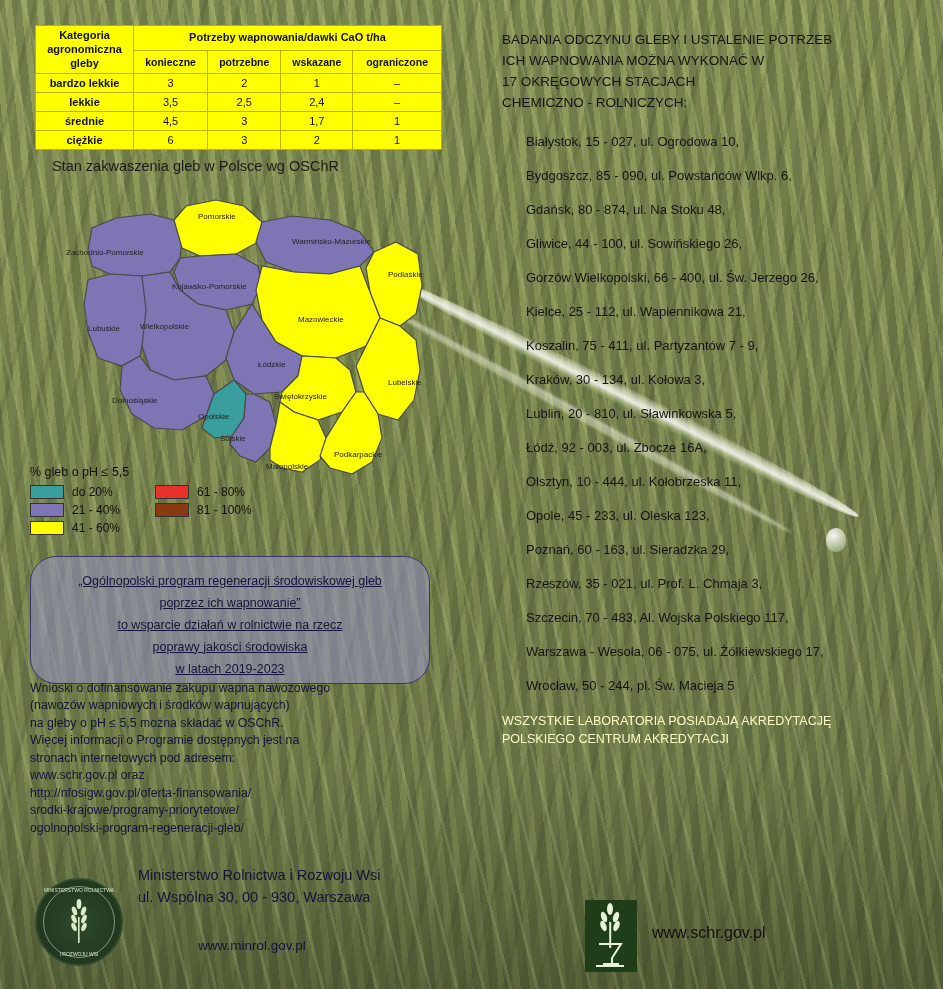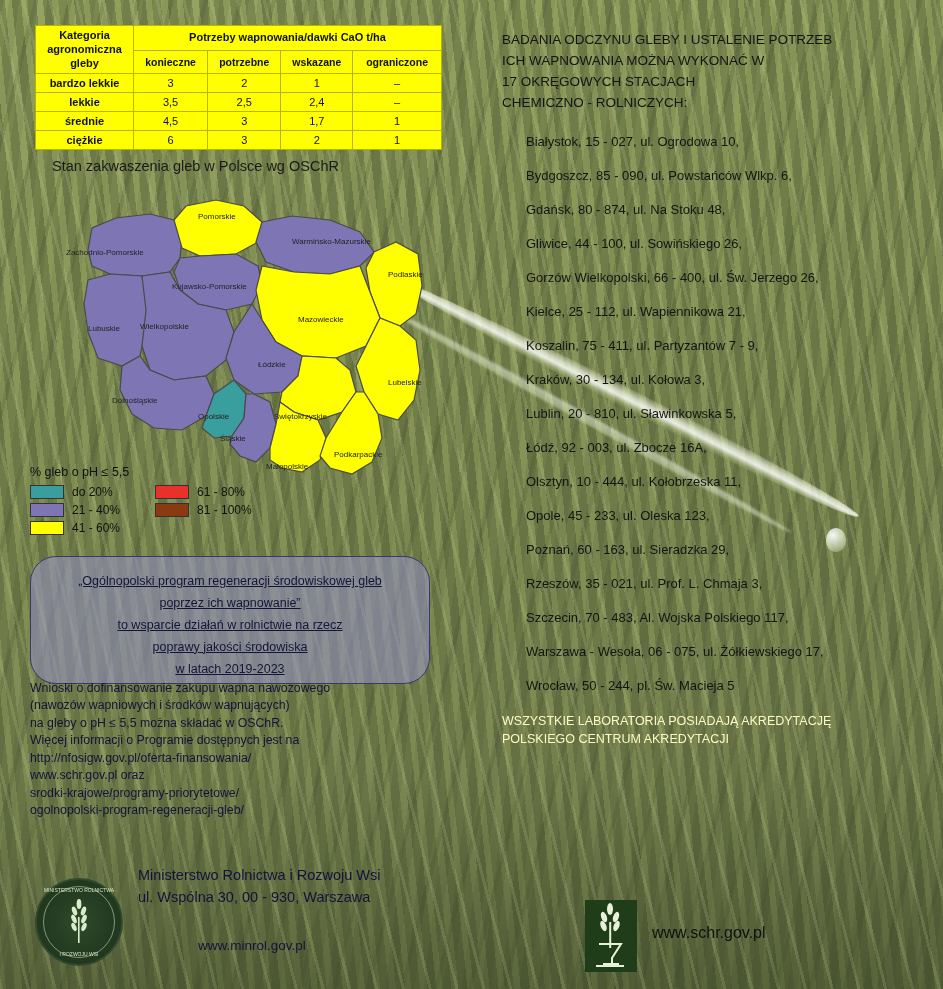--- a/index.html
+++ b/index.html
@@ -243,21 +243,21 @@
   <div class="region-label" style="left:36px;  top:68px;">Zachodnio-Pomorskie</div>
   <div class="region-label" style="left:358px; top:90px;">Podlaskie</div>
   <div class="region-label" style="left:142px; top:102px;">Kujawsko-Pomorskie</div>
   <div class="region-label" style="left:58px;  top:144px;">Lubuskie</div>
   <div class="region-label" style="left:110px; top:142px;">Wielkopolskie</div>
   <div class="region-label" style="left:268px; top:135px;">Mazowieckie</div>
   <div class="region-label" style="left:228px; top:180px;">Łódzkie</div>
   <div class="region-label" style="left:358px; top:198px;">Lubelskie</div>
   <div class="region-label" style="left:82px;  top:216px;">Dolnośląskie</div>
   <div class="region-label" style="left:168px; top:232px;">Opolskie</div>
-  <div class="region-label" style="left:244px; top:232px;">Świętokrzyskie</div>
+  <div class="region-label" style="left:244px; top:212px;">Świętokrzyskie</div>
   <div class="region-label" style="left:190px; top:254px;">Śląskie</div>
   <div class="region-label" style="left:236px; top:282px;">Małopolskie</div>
   <div class="region-label" style="left:304px; top:270px;">Podkarpackie</div>
 </div>
 
 <div id="legend">
   <div class="ltitle">% gleb o pH ≤ 5,5</div>
   <div class="lrow">
     <div class="pair">
       <span class="swatch" style="background:#3a9e9e"></span>
@@ -292,22 +292,23 @@
   <div>to wsparcie działań w rolnictwie na rzecz</div>
   <div>poprawy jakości środowiska</div>
   <div>w latach 2019-2023</div>
 </div>
 
 <div id="left-note">
   <div>Wnioski o dofinansowanie zakupu wapna nawozowego</div>
   <div>(nawozów wapniowych i środków wapnujących)</div>
   <div>na gleby o pH ≤ 5,5 można składać w OSChR.</div>
   <div>Więcej informacji o Programie dostępnych jest na</div>
+  <div>stronach internetowych pod adresem:</div>
+  <div>www.schr.gov.pl oraz</div>
   <div>http://nfosigw.gov.pl/oferta-finansowania/</div>
-  <div>www.schr.gov.pl oraz</div>
   <div>srodki-krajowe/programy-priorytetowe/</div>
   <div>ogolnopolski-program-regeneracji-gleb/</div>
 </div>
 
 <div id="right-col">
   <div id="right-head">
     <div>BADANIA ODCZYNU GLEBY I USTALENIE POTRZEB</div>
     <div>ICH WAPNOWANIA MOŻNA WYKONAĆ W</div>
     <div>17 OKRĘGOWYCH STACJACH</div>
     <div>CHEMICZNO - ROLNICZYCH:</div>

